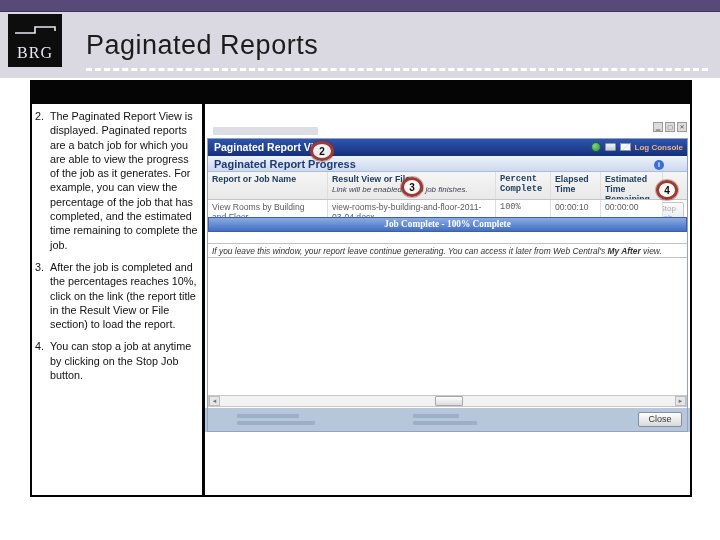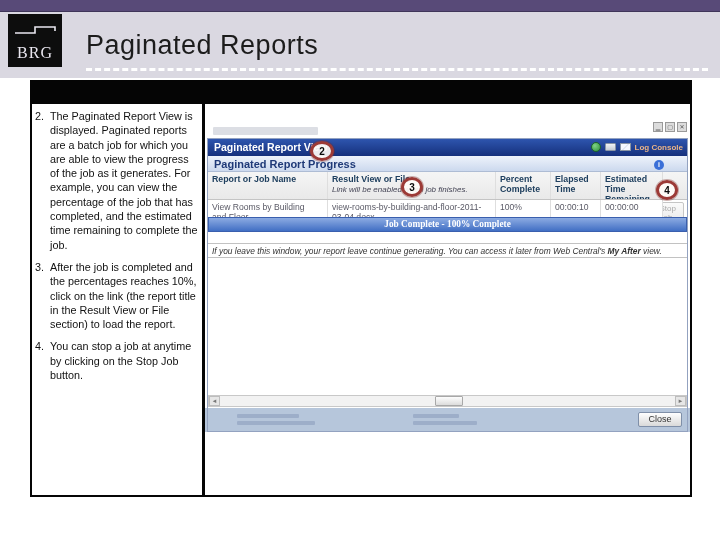--- a/index.html
+++ b/index.html
@@ -44,21 +44,21 @@
   .icon-mail { width:11px; height:8px; background:linear-gradient(135deg,#f5f8ff 45%,#b9c6de 50%,#f5f8ff 55%); border:1px solid #8a95a5; }
   .titlebar-link { font-size:8px; font-weight:bold; color:#eab488; }
   .panel-header { position:absolute; left:3px; top:52px; width:479px; height:16px; background:linear-gradient(#eef3fb,#ccd9ee); border-bottom:1px solid #aebcd4; color:#1f3a78; font-size:11px; font-weight:bold; padding:2px 0 0 6px; }
   .info-icon { position:absolute; left:449px; top:56px; width:10px; height:10px; border-radius:50%; background:#3a6fd8; color:#fff; font-size:7px; font-weight:bold; text-align:center; line-height:10px; }
 
   .tbl-head { position:absolute; left:3px; top:68px; width:479px; height:28px; background:linear-gradient(#f5f5f5,#e9e9e9); border-bottom:1px solid #c4c4c4; display:flex; font-size:8.8px; color:#20405f; font-weight:bold; }
   .tbl-row  { position:absolute; left:3px; top:96px; width:479px; height:17px; background:#ffffff; display:flex; font-size:8.6px; color:#5a5a66; }
   .cell { padding:2px 12px 0 4px; border-right:1px solid #dedede; overflow:hidden; }
   .c1 { width:120px; flex:none; }
   .c2 { width:168px; flex:none; }
-  .c3 { width:55px; flex:none; }
+  .c3 { width:55px; flex:none;font-family:Liberation Mono, monospace; }
   .c4 { width:50px; flex:none; }
   .c5 { width:62px; flex:none; }
   .c6 { flex:1; border-right:none; position:relative; }
   .sub-note { font-weight:normal; font-style:italic; font-size:8px; color:#445; }
   .stop-btn { position:absolute; right:3px; top:2px; font-size:8px; color:#a9a9a9; background:linear-gradient(#fbfbfb,#e9e9e9); border:1px solid #c6c6c6; border-radius:2px; padding:1px 7px; }
 
   .progress { position:absolute; left:3px; top:113px; width:479px; height:15px; background:linear-gradient(#8cabe2,#416fc4); border:1px solid #3a5fae; color:#ffffff; font-size:9.3px; font-weight:bold; text-align:center; padding-top:1px;font-family:Liberation Serif, serif; }
   .note-row { position:absolute; left:3px; top:139px; width:479px; height:15px; border-top:1px solid #c2c2c2; border-bottom:1px solid #c2c2c2; font-size:8.4px; font-style:italic; color:#333; padding:2px 0 0 4px; white-space:nowrap; }
   .note-row b { font-weight:bold; }
 

